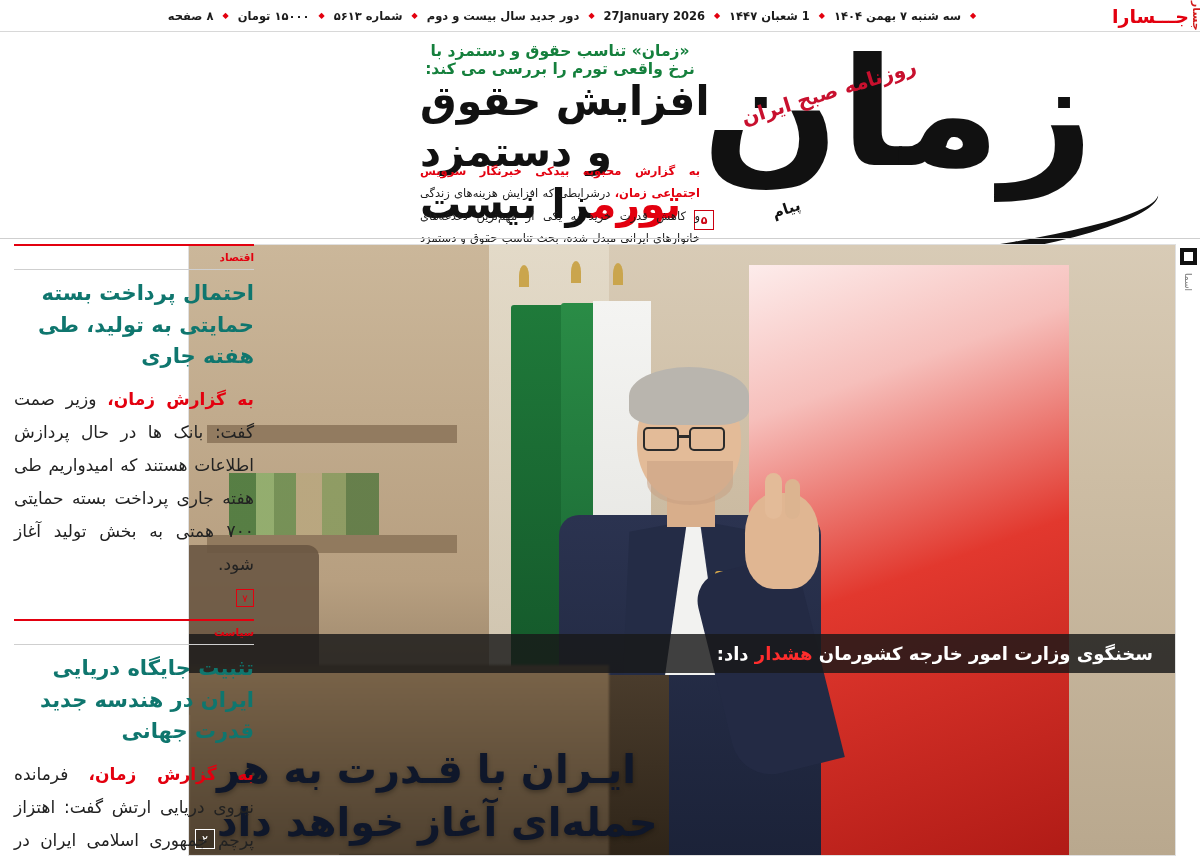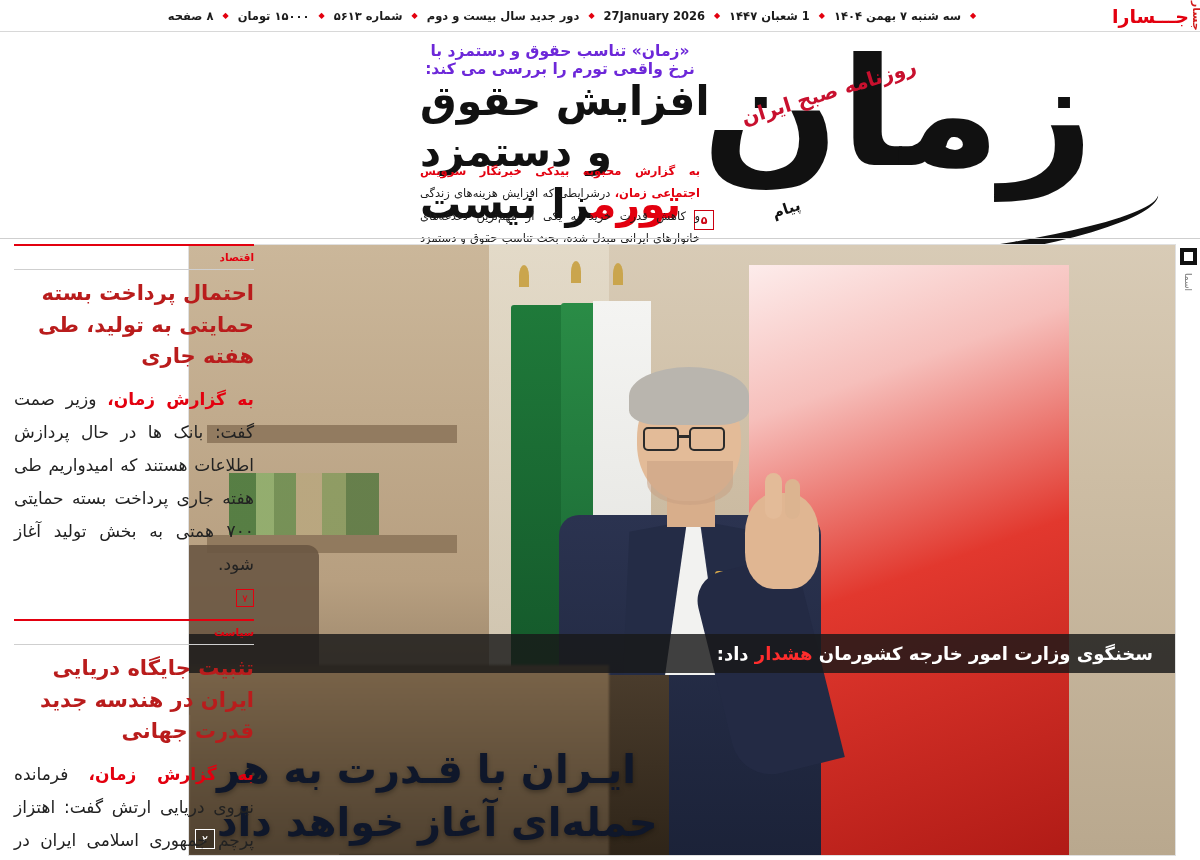--- a/index.html
+++ b/index.html
@@ -83,21 +83,21 @@
     border: 1px solid #c01; color: #c01;
     font-size: 11px; font-weight: bold;
     display: flex; align-items: center; justify-content: center;
     background: #fff;
   }
   .badge-five { top: 178px; right: 486px; }
 
   .lead-kicker {
     position: absolute; top: 10px; right: 500px; left: 420px;
     text-align: center;
-    font-size: 15.5px; color: #6d28d9; font-weight: bold; direction: rtl;
+    font-size: 15.5px; color: #15803d; font-weight: bold; direction: rtl;
   }
   .lead-head {
     position: absolute; top: 44px; right: 490px; left: 420px;
     text-align: left;
     font-size: 41px; line-height: 1.25; color: #111;
     font-weight: bold; direction: rtl;
   }
   .lead-head .hl { color: #e3000f; }
   .lead-body {
     position: absolute; top: 128px; right: 500px; left: 420px;
@@ -250,21 +250,21 @@
     direction: rtl;
   }
   .art { position: relative; padding-bottom: 6px; }
   .art-topline { border-top: 2px solid #e3000f; margin-bottom: 0; }
   .art-tag {
     display: inline-block; color: #e3000f; font-size: 10.5px; font-weight: bold;
     padding: 3px 0 6px 0;
   }
   .art-rule { border-top: 1px solid #cfcfcf; margin-bottom: 8px; }
   .art-title {
-    font-size: 21px; line-height: 1.5; font-weight: bold; color: #b91c1c;
+    font-size: 21px; line-height: 1.5; font-weight: bold; color: #0f766e;
     margin-bottom: 10px; text-align: right;
   }
   .art-body {
     font-size: 17px; line-height: 1.95; color: #222; text-align: justify;
   }
   .art-body .src { color: #e3000f; font-weight: bold; }
   .art-pagebadge {
     width: 18px; height: 18px; border: 1px solid #e3000f; color: #e3000f;
     font-size: 10px; display: flex; align-items: center; justify-content: center;
     margin: 8px 0 6px auto;

